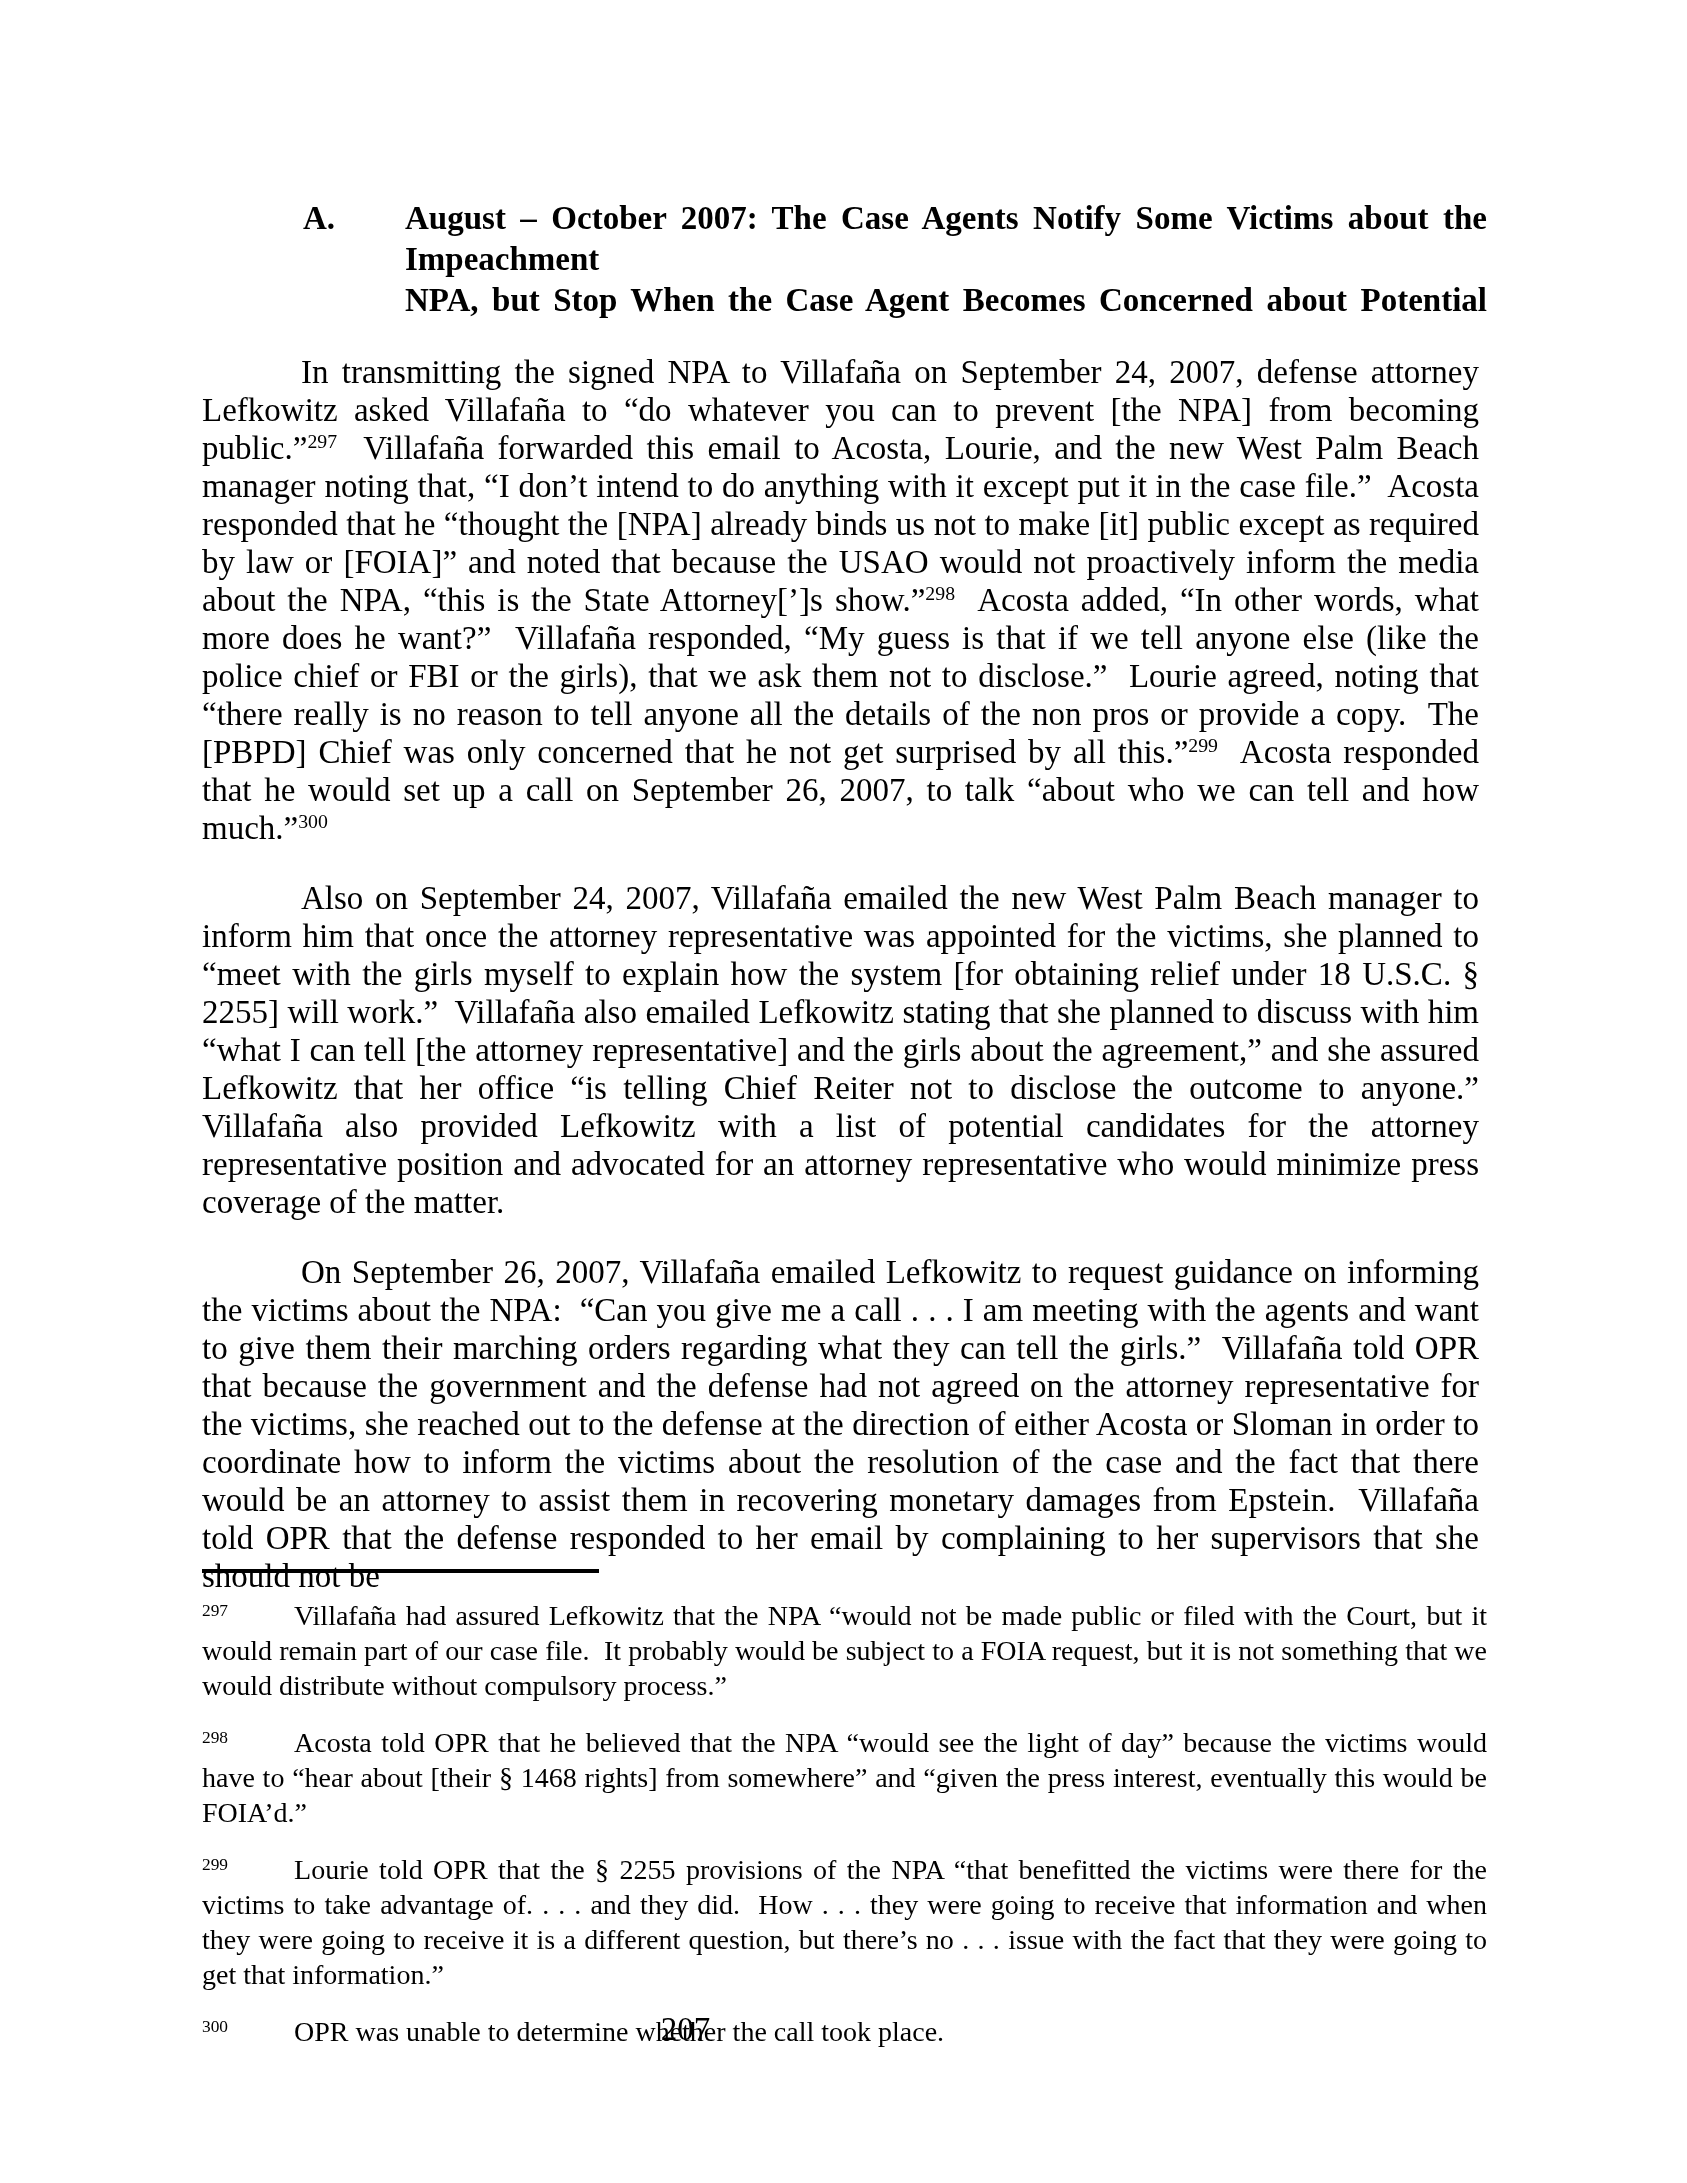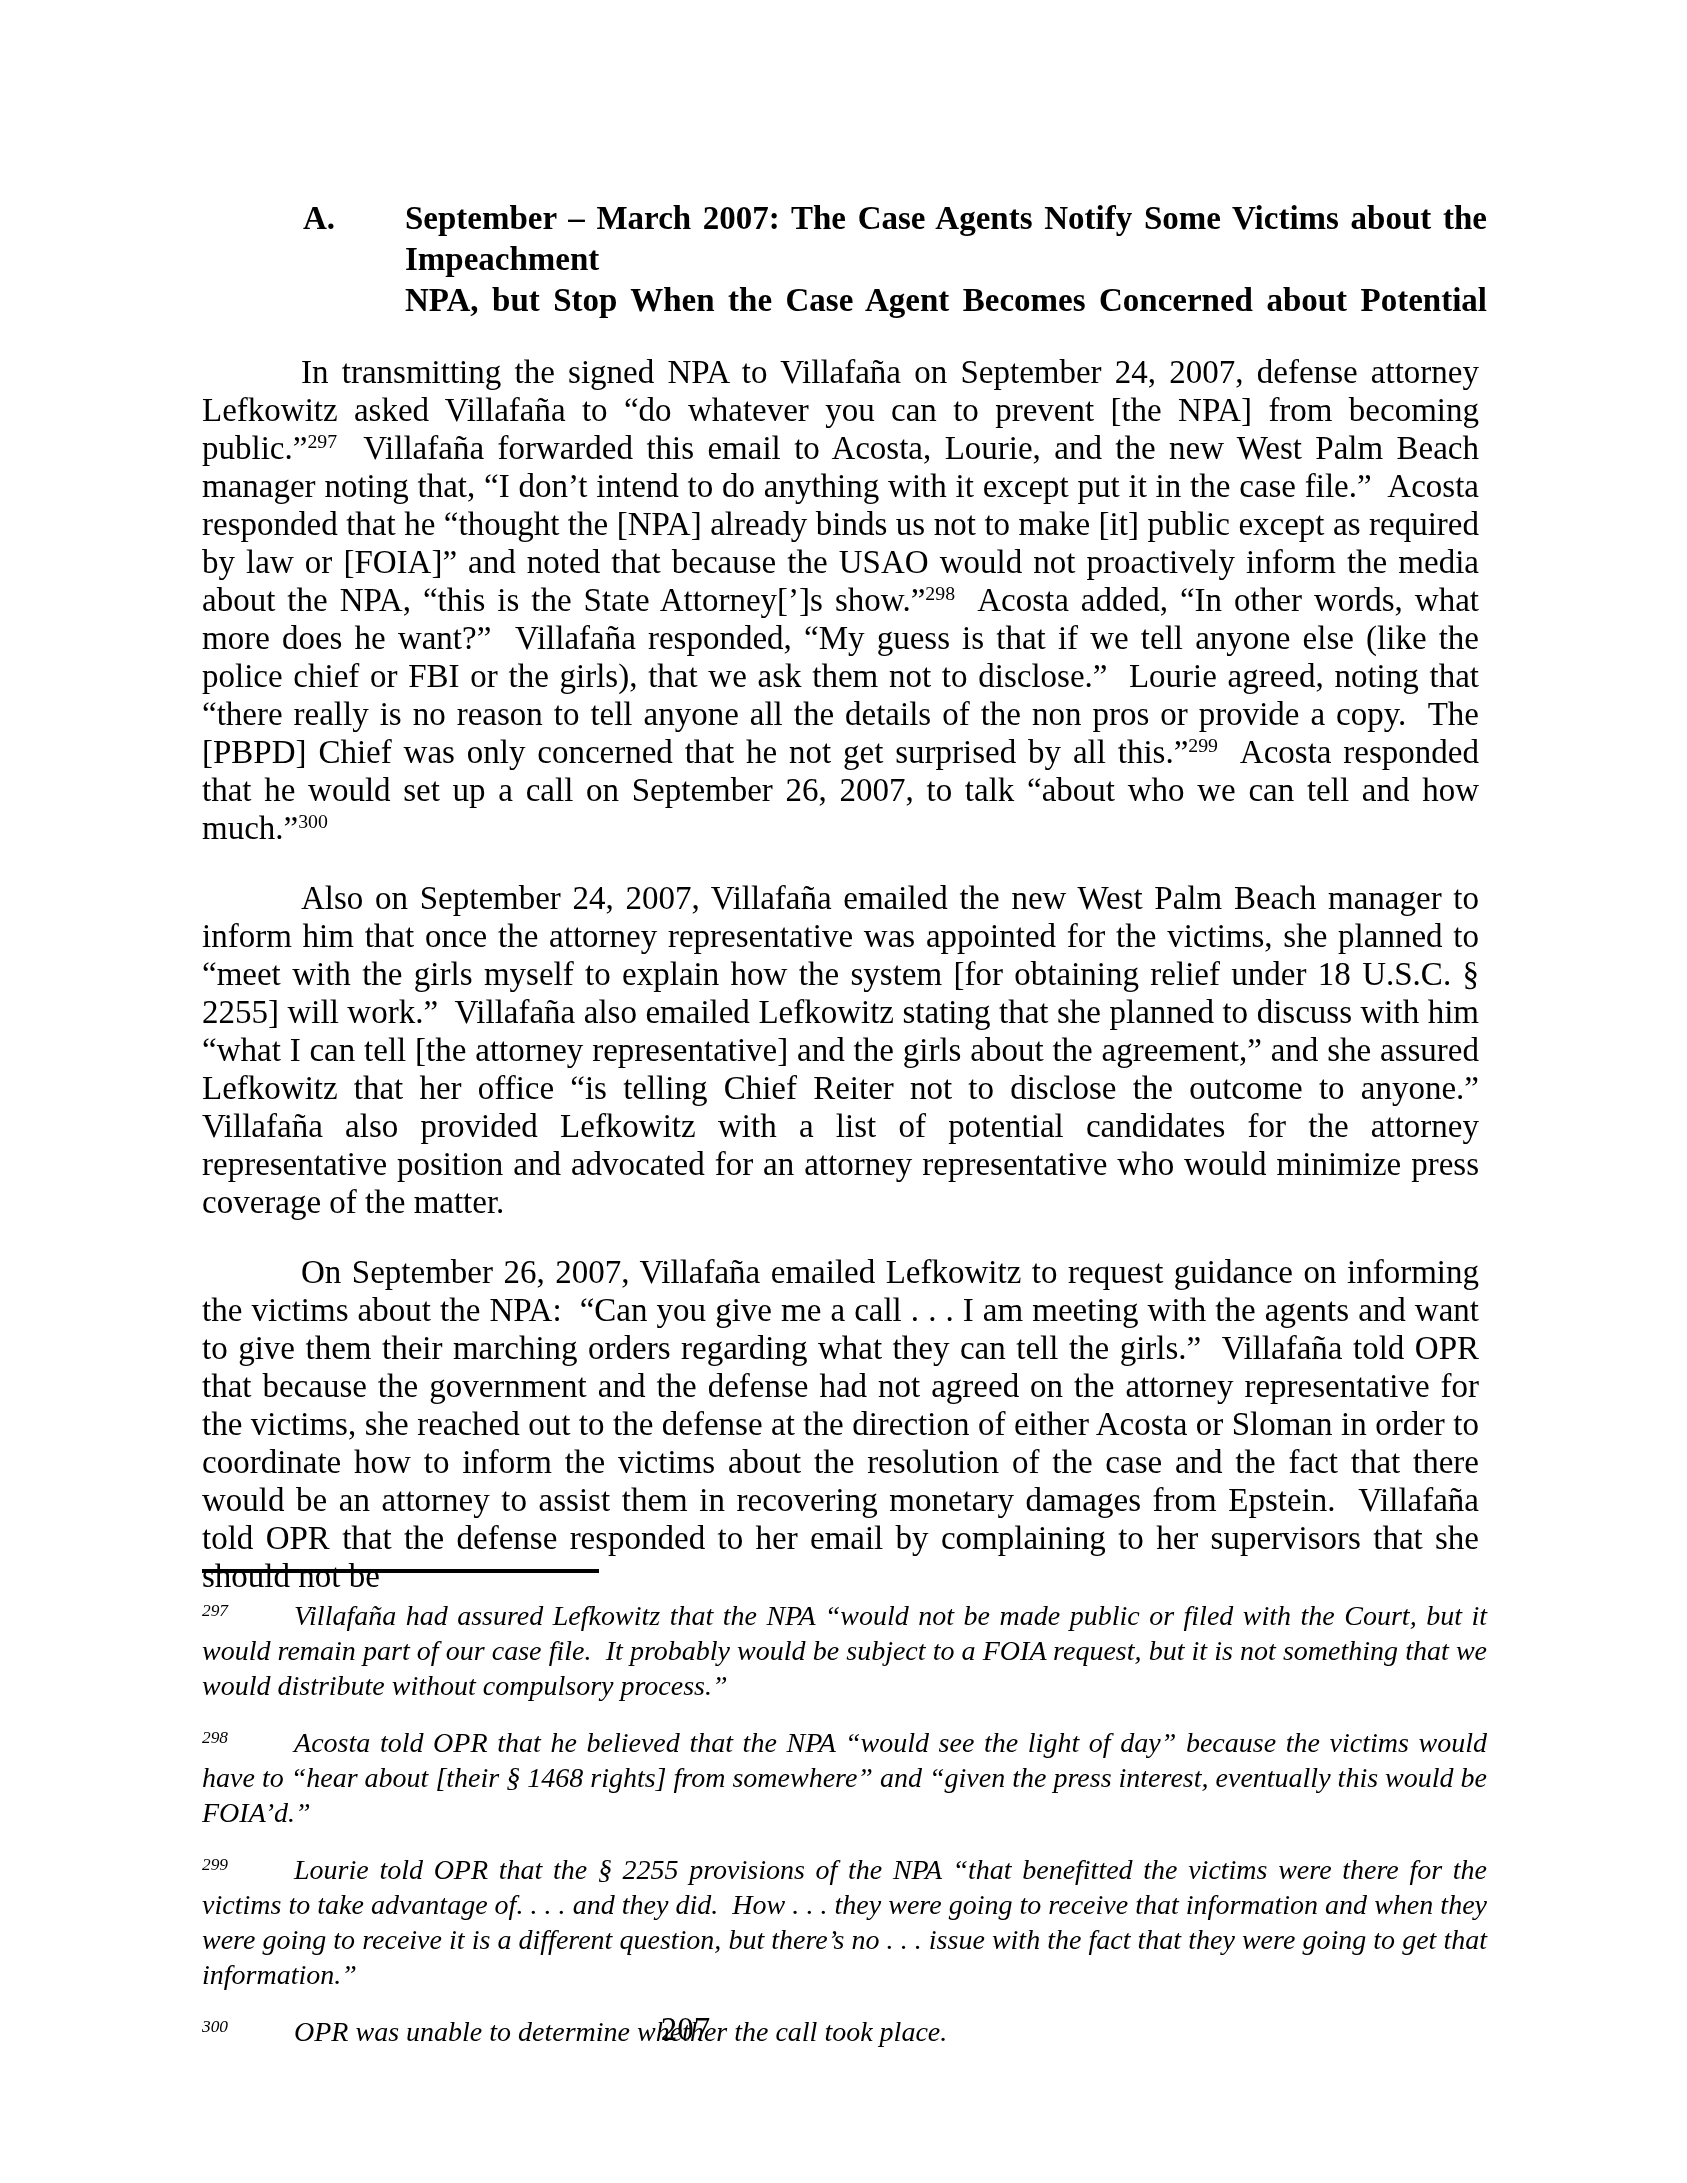--- a/index.html
+++ b/index.html
@@ -55,21 +55,20 @@
     line-height: 0;
     position: relative;
     top: -0.55em;
   }
   
   .footnotes {
     position: absolute;
     left: 202px;
     top: 1569px;
     width: 1285px;
-    font-style: italic;
   }
   .fn-sep {
     width: 397px;
     height: 0;
     border: none;
     border-top: 4.6px solid #000000;
     margin: 0 0 25px 0;
   }
   .footnote {
     font-size: 28px;
@@ -102,21 +101,21 @@
 </head>
 <body>
 
 <div class="page">
 
   <div class="content">
 
     <div class="heading">
       <div class="h-label">A.</div>
       <div class="h-lines">
-        <div class="h-line j">September – March 2007:  The Case Agents Notify Some Victims about the</div>
+        <div class="h-line j">August – October 2007:  The Case Agents Notify Some Victims about the</div>
         <div class="h-line">Impeachment</div>
         <div class="h-line j">NPA, but Stop When the Case Agent Becomes Concerned about Potential</div>
       </div>
     </div>
 
     <p class="para"><span>In transmitting the signed NPA to Villafaña on September 24, 2007, defense attorney Lefkowitz asked Villafaña to “do whatever you can to prevent [the NPA] from becoming public.”</span><span class="sup">297</span><span>  Villafaña forwarded this email to Acosta, Lourie, and the new West Palm Beach manager noting that, “I don’t intend to do anything with it except put it in the case file.”  Acosta responded that he “thought the [NPA] already binds us not to make [it] public except as required by law or [FOIA]” and noted that because the USAO would not proactively inform the media about the NPA, “this is the State Attorney[’]s show.”</span><span class="sup">298</span><span>  Acosta added, “In other words, what more does he want?”  Villafaña responded, “My guess is that if we tell anyone else (like the police chief or FBI or the girls), that we ask them not to disclose.”  Lourie agreed, noting that “there really is no reason to tell anyone all the details of the non pros or provide a copy.  The [PBPD] Chief was only concerned that he not get surprised by all this.”</span><span class="sup">299</span><span>  Acosta responded that he would set up a call on September 26, 2007, to talk “about who we can tell and how much.”</span><span class="sup">300</span></p>
 
     <p class="para">Also on September 24, 2007, Villafaña emailed the new West Palm Beach manager to inform him that once the attorney representative was appointed for the victims, she planned to “meet with the girls myself to explain how the system [for obtaining relief under 18 U.S.C. § 2255] will work.”  Villafaña also emailed Lefkowitz stating that she planned to discuss with him “what I can tell [the attorney representative] and the girls about the agreement,” and she assured Lefkowitz that her office “is telling Chief Reiter not to disclose the outcome to anyone.”  Villafaña also provided Lefkowitz with a list of potential candidates for the attorney representative position and advocated for an attorney representative who would minimize press coverage of the matter.</p>
 
     <p class="para">On September 26, 2007, Villafaña emailed Lefkowitz to request guidance on informing the victims about the NPA:  “Can you give me a call . . . I am meeting with the agents and want to give them their marching orders regarding what they can tell the girls.”  Villafaña told OPR that because the government and the defense had not agreed on the attorney representative for the victims, she reached out to the defense at the direction of either Acosta or Sloman in order to coordinate how to inform the victims about the resolution of the case and the fact that there would be an attorney to assist them in recovering monetary damages from Epstein.  Villafaña told OPR that the defense responded to her email by complaining to her supervisors that she should not be</p>

